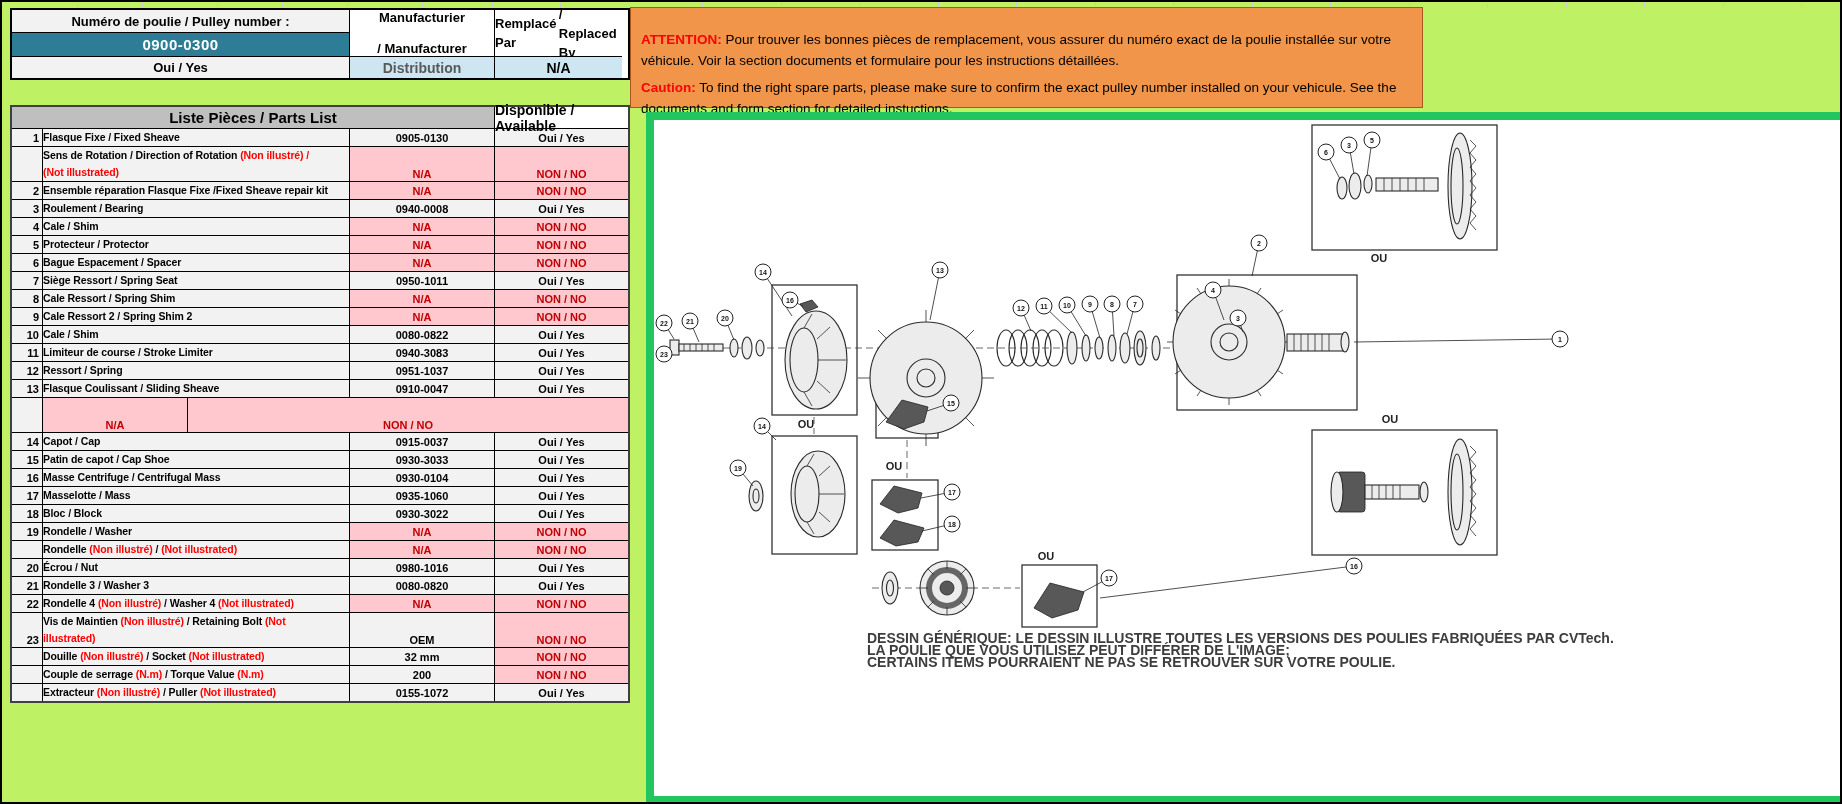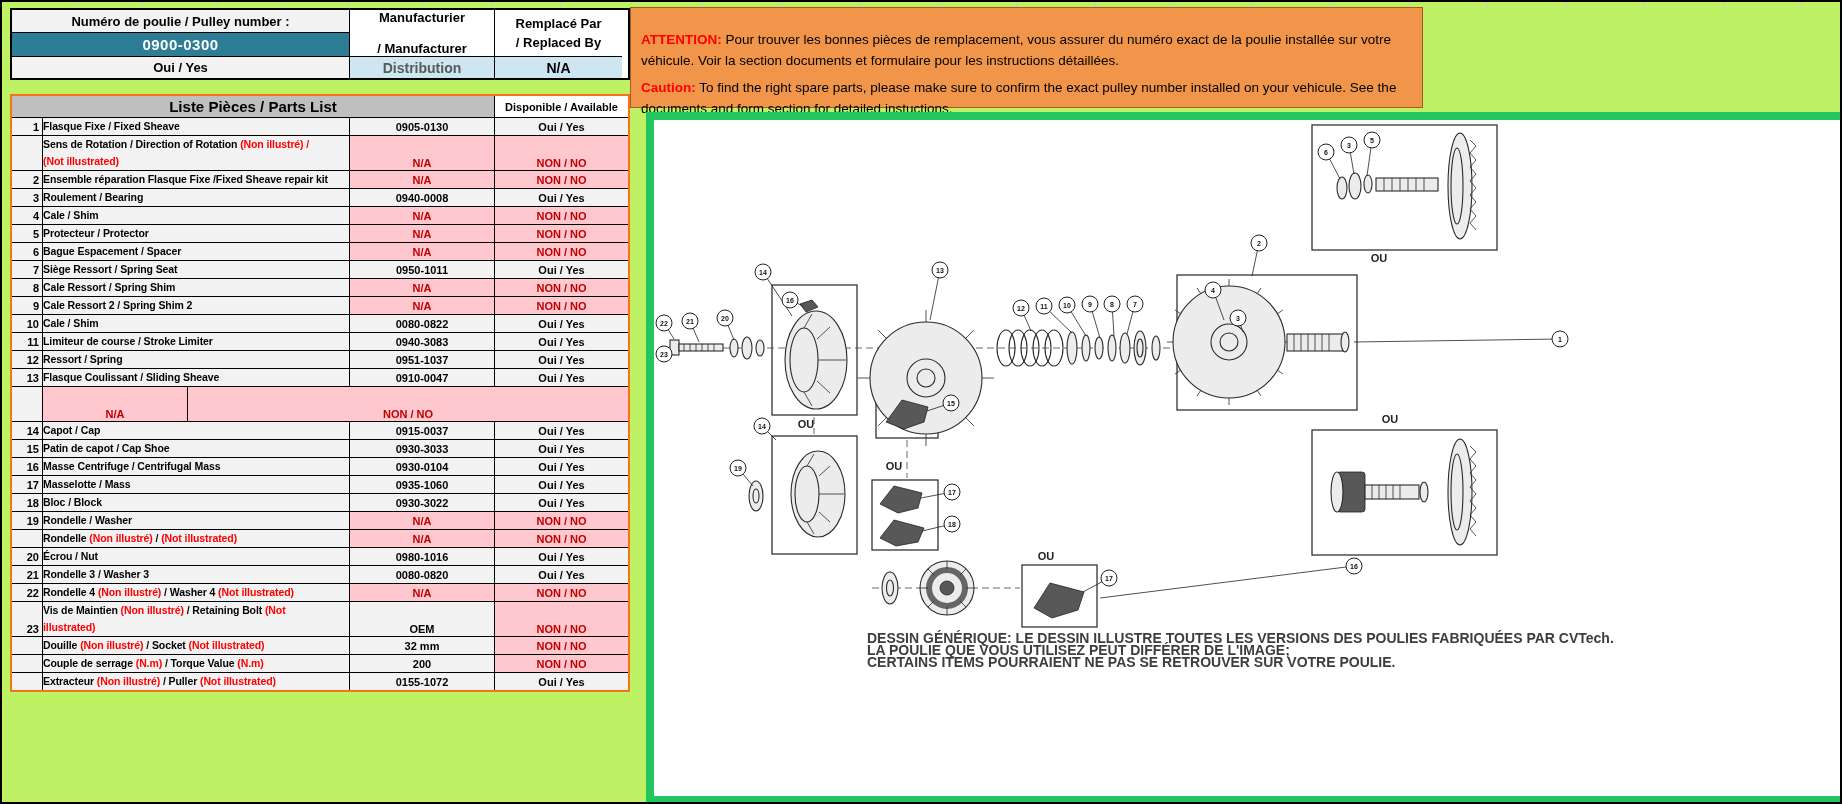--- a/index.html
+++ b/index.html
@@ -8,36 +8,36 @@
   .gridtick{position:absolute;top:0;width:1px;height:6px;background:#cccccc;}
 
   
   #header-table{position:absolute;left:8px;top:6px;width:616px;border:2px solid #000;background:#fff;
                 display:grid;grid-template-columns:337px 145px 128px;grid-template-rows:22px 24px 22px;}
   .hc{display:flex;align-items:center;justify-content:center;font-weight:bold;box-sizing:border-box;}
   .h-label{grid-area:1/1/2/2;background:var(--row-bg);font-size:13px;}
   .h-number{grid-area:2/1/3/2;background:var(--teal);color:#fff;font-size:15px;border-top:1px solid #000;letter-spacing:.5px;}
   .h-avail{grid-area:3/1/4/2;background:var(--row-bg);font-size:13px;border-top:1px solid #000;}
   .h-manu{grid-area:1/2/3/3;flex-direction:column;font-size:13px;border-left:1px solid #000;background:#fff;line-height:19px;gap:12px;}
-  .h-repl{grid-area:1/3/3/4;flex-direction:column;font-size:13px;border-left:1px solid #000;background:#fff;line-height:19px;}
+  .h-repl{grid-area:1/3/3/4;flex-direction:row;font-size:13px;border-left:1px solid #000;background:#fff;line-height:19px;}
   .h-manu-val{grid-area:3/2/4/3;background:var(--light-blue);color:#595959;font-size:14px;border-left:1px solid #000;border-top:1px solid #000;}
   .h-repl-val{grid-area:3/3/4/4;background:var(--light-blue);color:#000;font-size:14px;border-left:1px solid #000;border-top:1px solid #000;}
 
   
   #attention{position:absolute;left:628px;top:5px;width:793px;height:101px;background:var(--orange);
              border:1px solid #a85a1e;box-sizing:border-box;padding:22px 10px 0 10px;font-size:13.5px;
              line-height:20.5px;color:#000;}
   #attention p{margin:0 0 7px 0;}
   .alert{color:var(--red);font-weight:bold;}
 
   
-  #parts-table{position:absolute;left:8px;top:92px;width:616px;border:2px solid #f97316;background:#fff;}
+  #parts-table{position:absolute;left:8px;top:103px;width:616px;border:2px solid #404040;background:#fff;}
   .ptitle-row{display:flex;height:21px;border-bottom:1px solid #000;}
   .ptitle{width:482px;background:var(--header-gray);font-weight:bold;font-size:15px;display:flex;align-items:center;justify-content:center;}
-  .pavh{flex:1;border-left:1px solid #000;background:#fff;font-weight:bold;font-size:11px;display:flex;align-items:center;justify-content:center;}
+  .pavh{flex:1;border-left:1px solid #000;background:#fff;font-weight:bold;font-size:14px;display:flex;align-items:center;justify-content:center;}
   .prow{display:flex;height:17px;background:var(--row-bg);font-weight:bold;border-top:1px solid #000;}
   #parts-body .prow:first-child{border-top:none;}
   .prow.dbl{height:34px;}
   .c{display:flex;align-items:center;box-sizing:border-box;}
   .pnum{width:30px;justify-content:flex-end;padding-right:3px;font-size:11px;}
   .pdesc{width:307px;border-left:1px solid #000;font-size:10.5px;letter-spacing:-0.1px;
          line-height:16.5px;white-space:pre;display:block;overflow:hidden;}
   .ppart{width:145px;border-left:1px solid #000;justify-content:center;font-size:11px;}
   .pavail{flex:1;border-left:1px solid #000;justify-content:center;font-size:11px;}
   .na{background:var(--pink);color:var(--dark-red);}

